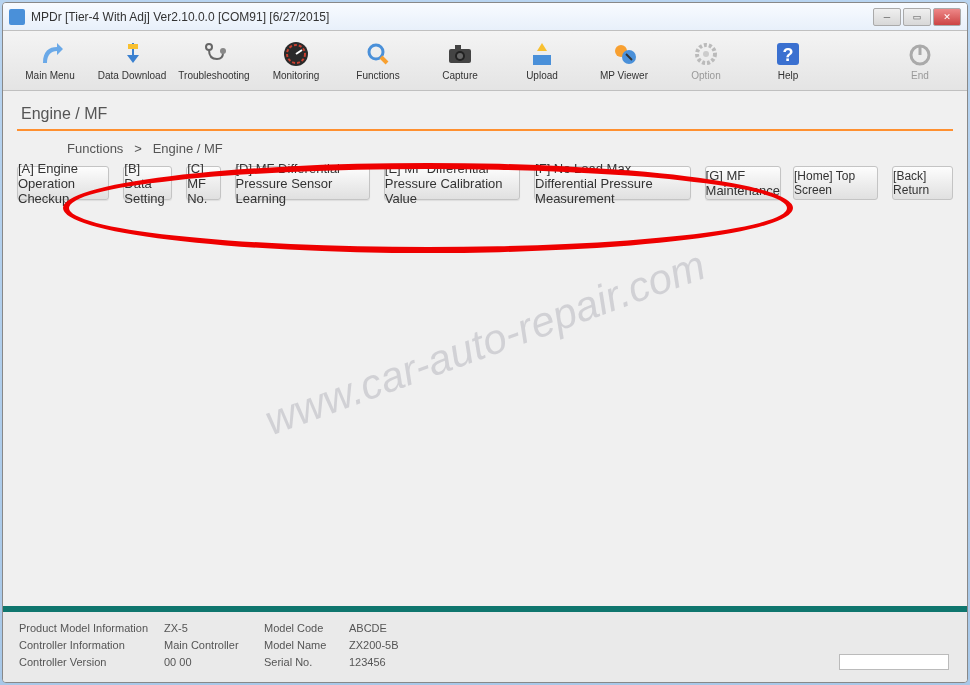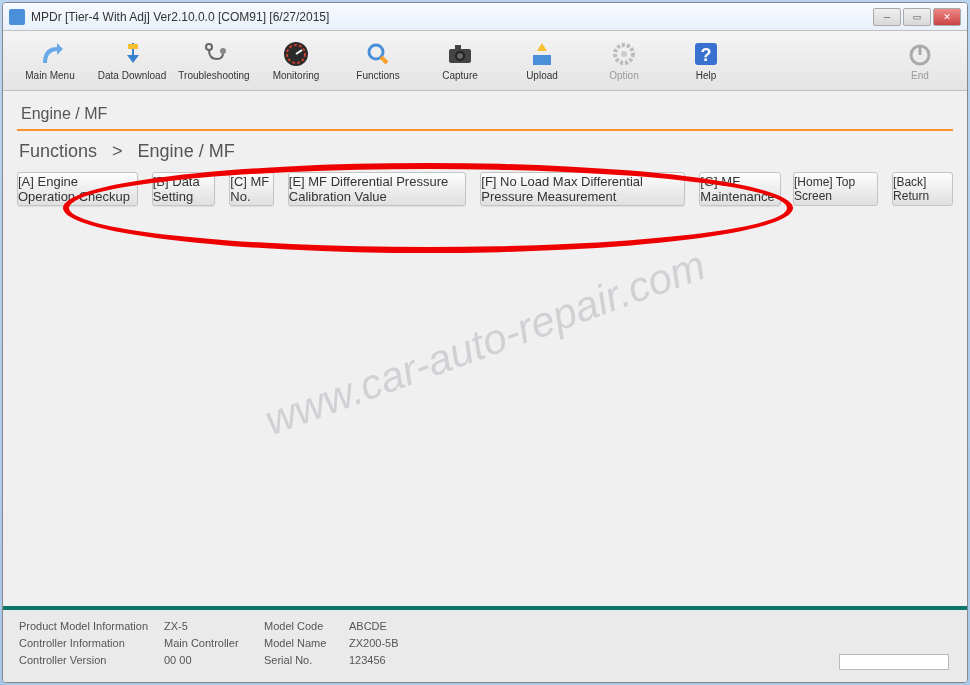--- a/index.html
+++ b/index.html
@@ -11,27 +11,27 @@
     .titlebar .wbtns { display: flex; gap: 2px; }
     .titlebar .wbtn { width: 28px; height: 18px; background: linear-gradient(180deg, #f0f0f0, #d8d8d8); border: 1px solid #aaa; border-radius: 2px; font-size: 9px; display: flex; align-items: center; justify-content: center; color: #555; }
     .titlebar .wbtn.close { background: linear-gradient(180deg, #e88, #c44); color: #fff; }
     .toolbar { height: 60px; background: linear-gradient(180deg, #f4f4f4 0%, #e4e4e4 100%); border-bottom: 1px solid #c0c0c0; display: flex; align-items: center; padding: 0 8px; gap: 4px; }
     .tbtn { display: flex; flex-direction: column; align-items: center; justify-content: center; width: 78px; height: 54px; font-size: 10px; color: #333; text-align: center; line-height: 1.1; border-radius: 3px; }
     .tbtn.disabled { color: #999; }
     .tbtn .ticon { width: 28px; height: 28px; margin-bottom: 2px; display: flex; align-items: center; justify-content: center; }
     .tspacer { flex: 1; }
     .content { padding: 8px 14px; }
     .pagetitle { font-size: 16px; color: #555; padding: 6px 4px; border-bottom: 2px solid #ff9030; margin-bottom: 6px; }
-    .breadcrumb { font-size: 18px; color: #555; padding: 4px 2px 10px 2px; }
+    .breadcrumb { font-size: 13px; color: #555; padding: 4px 2px 10px 2px; margin-left: 48px; }
     .mainarea { display: flex; gap: 12px; }
     .funclist { flex: 1; display: flex; flex-direction: row; gap: 14px; }
     .funcbtn { height: 34px; background: linear-gradient(180deg, #fdfdfd 0%, #eeeeee 50%, #e0e0e0 100%); border: 1px solid #c4c4c4; border-radius: 3px; display: flex; align-items: center; justify-content: center; font-size: 13px; color: #333; box-shadow: 0 1px 1px rgba(0,0,0,0.08); }
     .sidebtns { width: 160px; display: flex; flex-direction: row; gap: 14px; }
     .sidebtn { height: 34px; background: linear-gradient(180deg, #fdfdfd 0%, #eeeeee 50%, #e0e0e0 100%); border: 1px solid #c4c4c4; border-radius: 3px; display: flex; align-items: center; justify-content: center; font-size: 12px; color: #333; }
-    .statusbar { position: absolute; bottom: 0; left: 0; right: 0; height: 76px; background: #eaeaea; border-top: 4px solid #0f766e; padding: 10px 16px; }
+    .statusbar { position: absolute; bottom: 0; left: 0; right: 0; height: 76px; background: #eaeaea; border-top: 6px solid #0f766e; padding: 10px 16px; }
     .statrow { display: flex; font-size: 11px; color: #555; margin-bottom: 5px; }
     .statlabel { width: 145px; }
     .statval { width: 100px; }
     .statlabel2 { width: 85px; }
     .statval2 { width: 90px; }
     .progress { position: absolute; right: 18px; bottom: 12px; width: 110px; height: 16px; border: 1px solid #bbb; background: #fff; }
     .watermark { position: absolute; top: 50%; left: 50%; transform: translate(-50%, -50%) rotate(-20deg); font-size: 42px; color: rgba(100,100,120,0.22); font-style: italic; font-weight: 500; white-space: nowrap; pointer-events: none; z-index: 100; }
     .annot { position: absolute; border: 6px solid #e00; border-radius: 50%; pointer-events: none; z-index: 50; }
   </style>
 </head>
@@ -108,20 +108,30 @@
     </div>
     <div class="tbtn">
       <div class="ticon">
           <svg width="26" height="26">
             <rect x="4" y="14" width="18" height="10" fill="#4a90d9"></rect>
             <path d="M13 2 L8 10 L18 10 Z" fill="#f8c030"></path>
           </svg>
         </div>
       <span>Upload</span>
     </div>
+    <div class="tbtn">
+      <div class="ticon">
+          <svg width="26" height="26">
+            <circle cx="10" cy="10" r="6" fill="#f8a030"></circle>
+            <circle cx="18" cy="16" r="7" fill="#4a90d9"></circle>
+            <path d="M15 13 L21 19" stroke="#333" stroke-width="2"></path>
+          </svg>
+        </div>
+      <span>MP Viewer</span>
+    </div>
     <div class="tbtn disabled">
       <div class="ticon">
           <svg width="26" height="26">
             <circle cx="13" cy="13" r="9" fill="none" stroke="#bbb" stroke-width="4" stroke-dasharray="3 2"></circle>
             <circle cx="13" cy="13" r="3" fill="#ccc"></circle>
           </svg>
         </div>
       <span>Option</span>
     </div>
     <div class="tbtn">
@@ -150,20 +160,21 @@
     <div class="breadcrumb">
       <span>Functions</span>
       &nbsp;&nbsp;<span>&gt;</span>&nbsp;&nbsp;
       <span>Engine / MF</span>
     </div>
     <div class="mainarea">
       <div class="funclist">
         <div class="funcbtn">[A] Engine Operation Checkup</div>
         <div class="funcbtn">[B] Data Setting</div>
         <div class="funcbtn">[C] MF No.</div>
+        <div class="funcbtn">[D] MF Differential Pressure Sensor Learning</div>
         <div class="funcbtn">[E] MF Differential Pressure Calibration Value</div>
         <div class="funcbtn">[F] No Load Max Differential Pressure Measurement</div>
         <div class="funcbtn">[G] MF Maintenance</div>
       </div>
       <div class="sidebtns">
         <div class="sidebtn">[Home] Top Screen</div>
         <div class="sidebtn">[Back] Return</div>
       </div>
     </div>
   </div>

